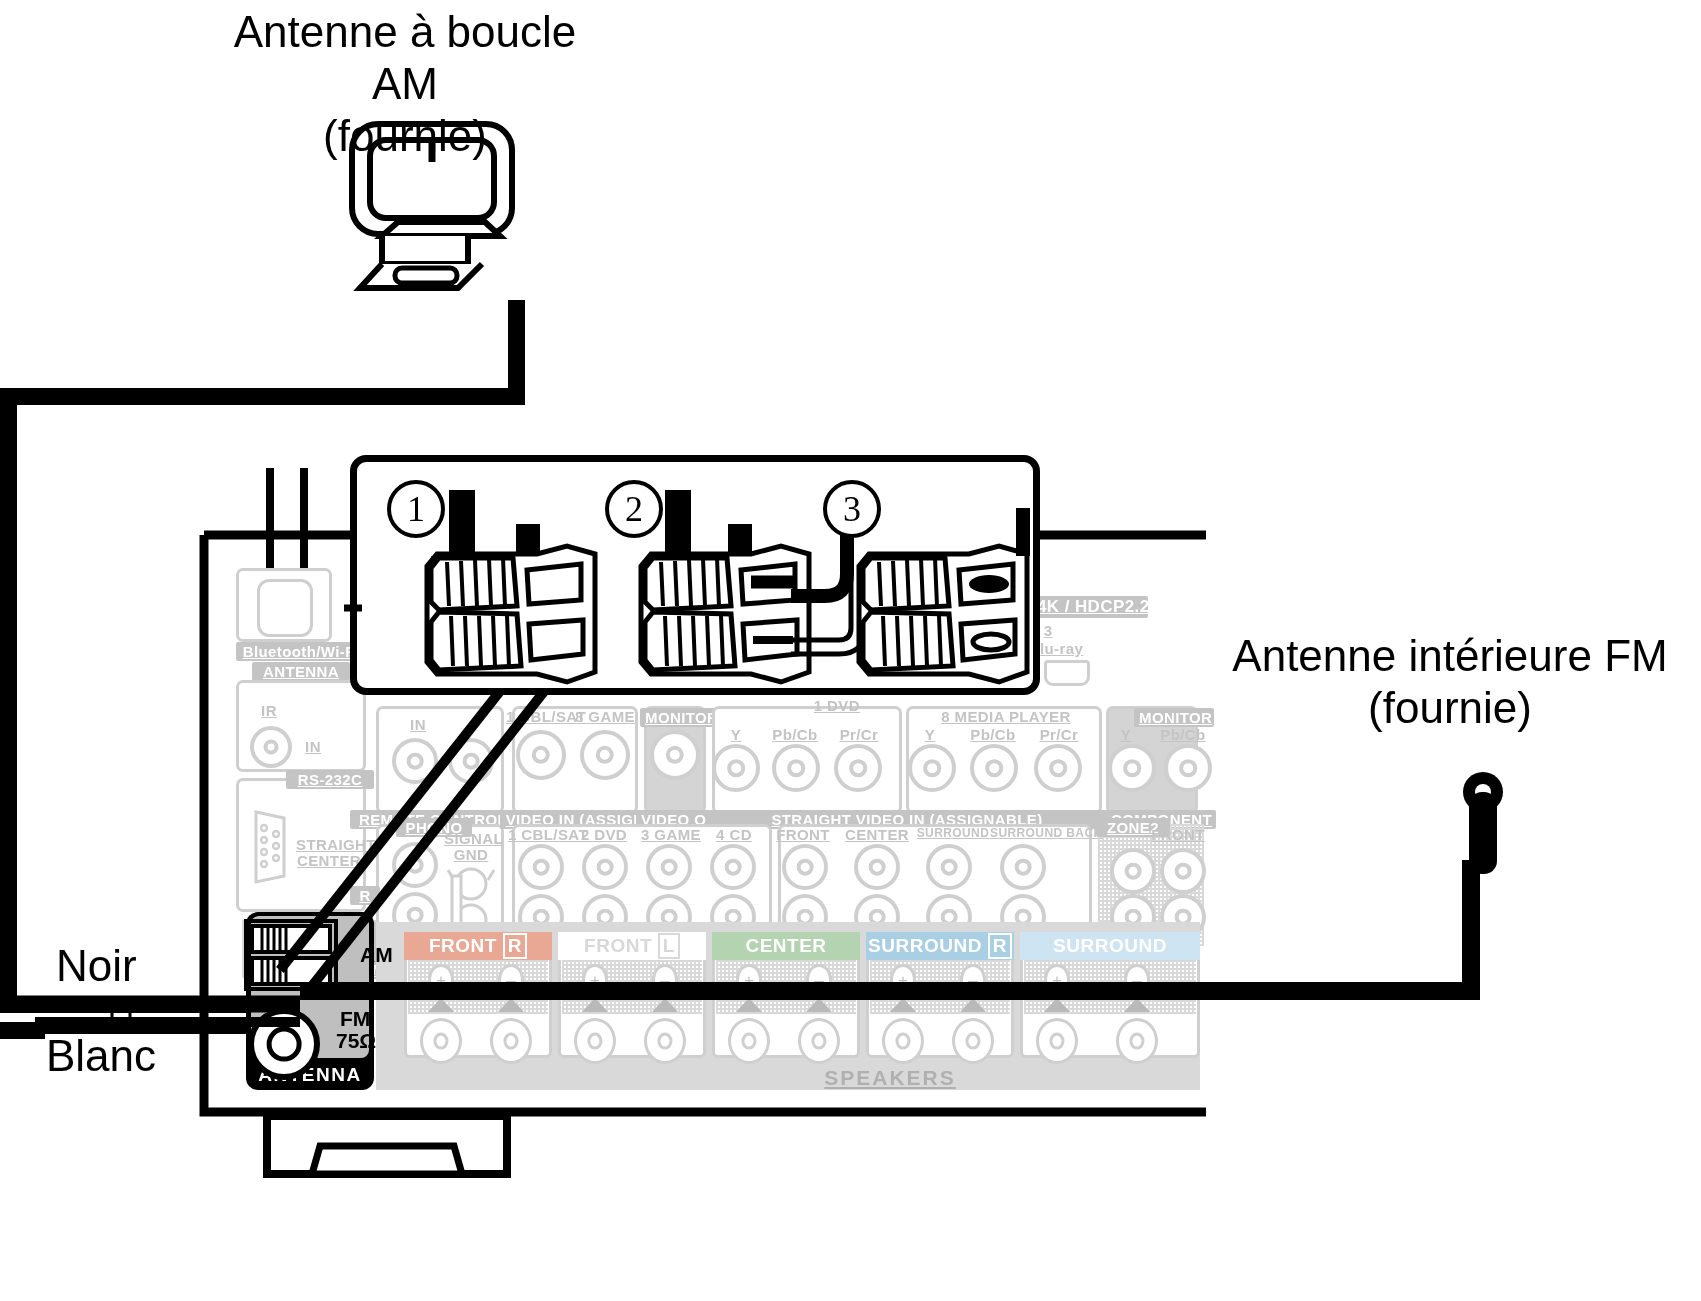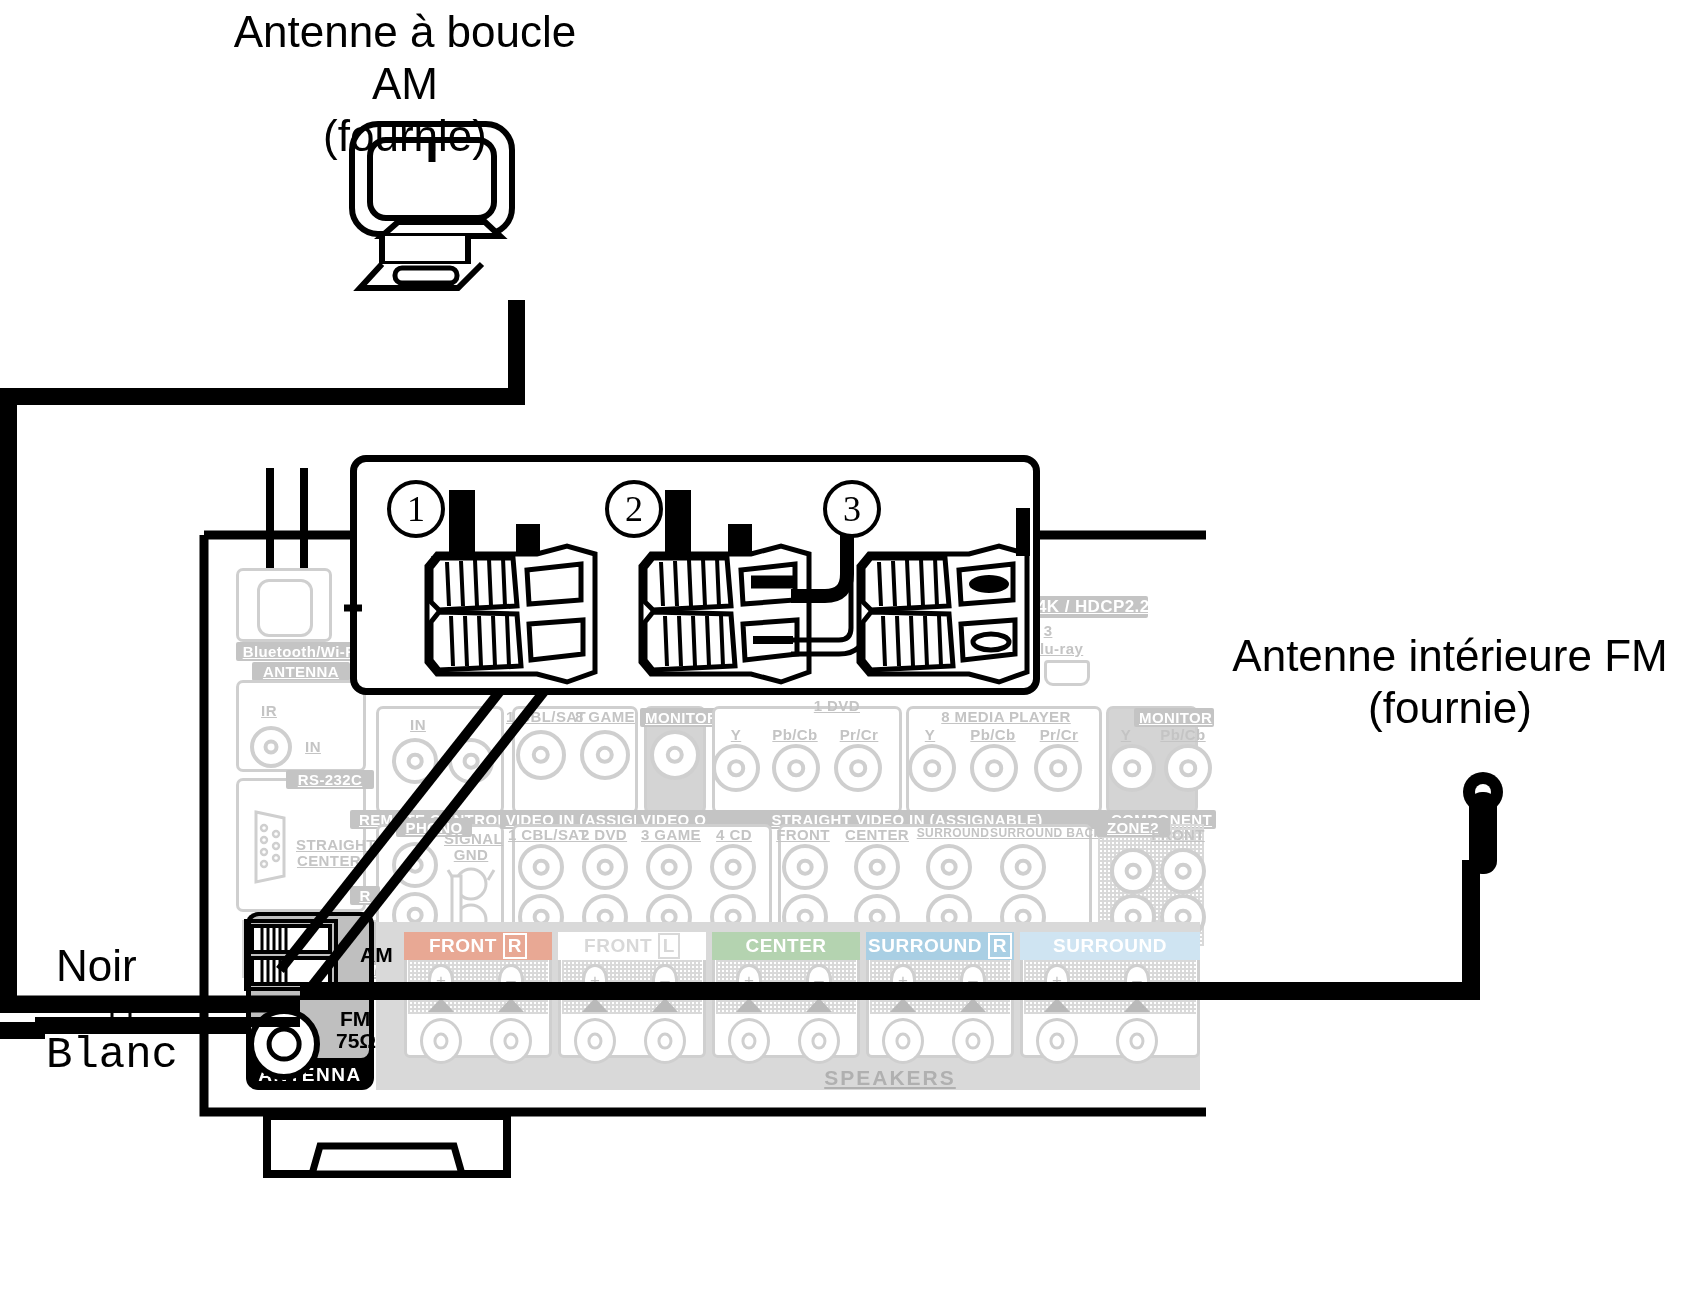--- a/index.html
+++ b/index.html
@@ -87,21 +87,21 @@
   </svg>
 </div>
 
 <div class="wire" style="left:508px;top:300px;width:17px;height:88px;"></div>
 <div class="wire" style="left:0px;top:388px;width:525px;height:17px;"></div>
 <div class="wire" style="left:0px;top:388px;width:17px;height:625px;"></div>
 <div class="wire" style="left:0px;top:996px;width:300px;height:17px;"></div>
 <div class="wire" style="left:0px;top:1022px;width:300px;height:12px;"></div>
 
 <div class="abs lbl-l" style="left:56px;top:940px;">Noir</div>
-<div class="abs lbl-l" style="left:46px;top:1030px;font-family:Liberation Mono, monospace;">Blanc</div>
+<div class="abs lbl-l" style="left:46px;top:1030px;">Blanc</div>
 
 <div class="abs" style="left:196px;top:527px;width:1010px;height:600px;">
   <svg width="1010" height="600" viewBox="0 0 1010 600">
     <path d="M8 8 L1010 8" stroke="#000" stroke-width="9" fill="none"></path>
     <path d="M8 8 L8 585 L1010 585" stroke="#000" stroke-width="9" fill="none"></path>
   </svg>
 </div>
 <div class="abs" style="left:262px;top:1112px;width:250px;height:76px;">
   <svg width="250" height="76" viewBox="0 0 250 76">
     <path d="M5 4 L245 4 L245 62 L5 62 Z" fill="#fff" stroke="#000" stroke-width="8"></path>

